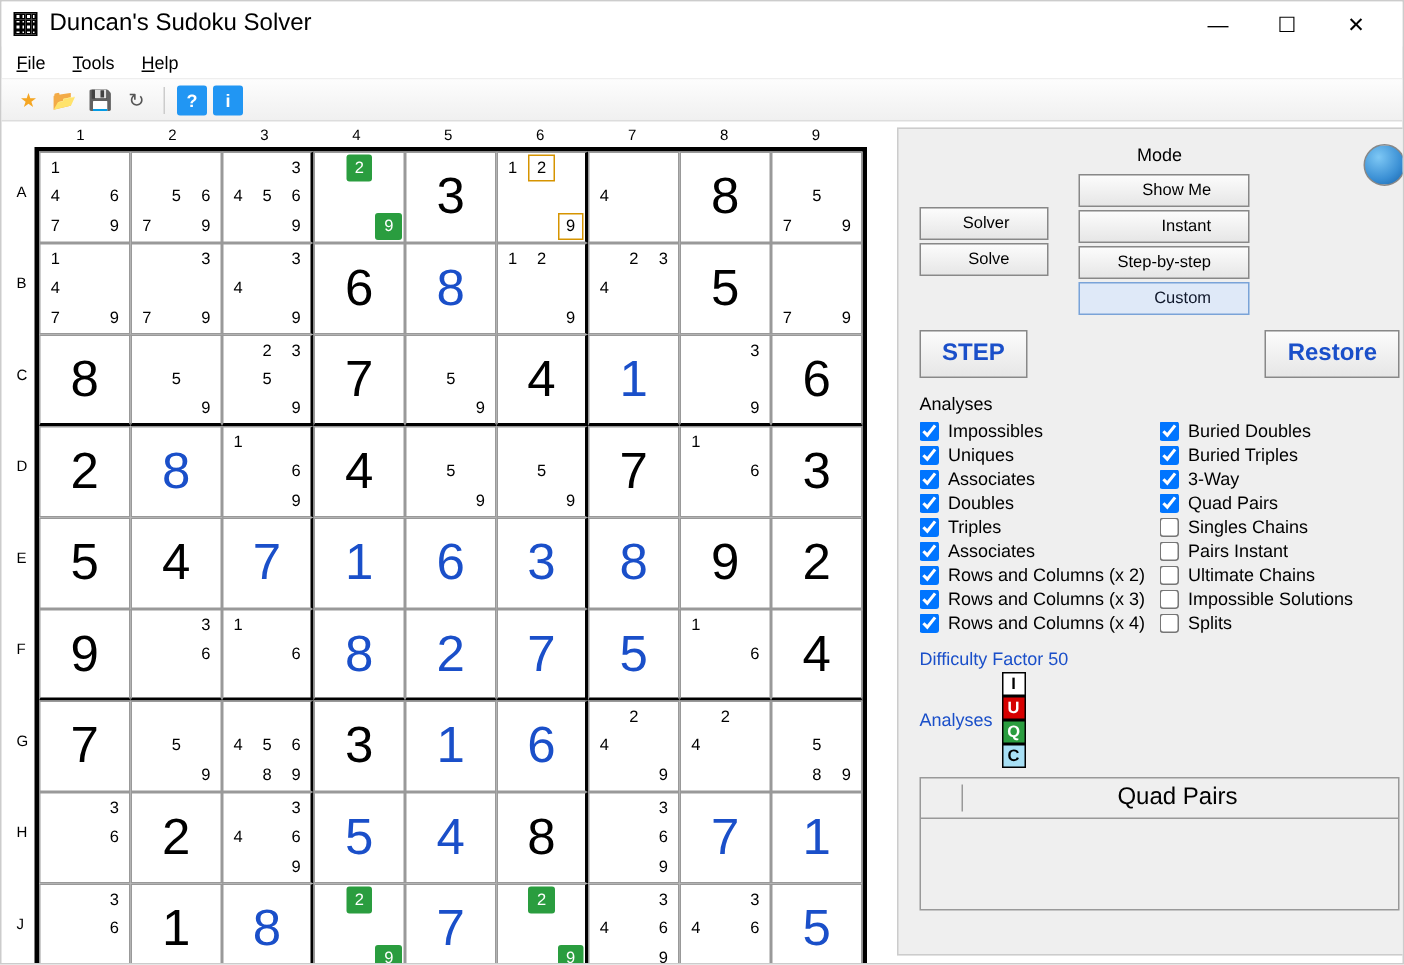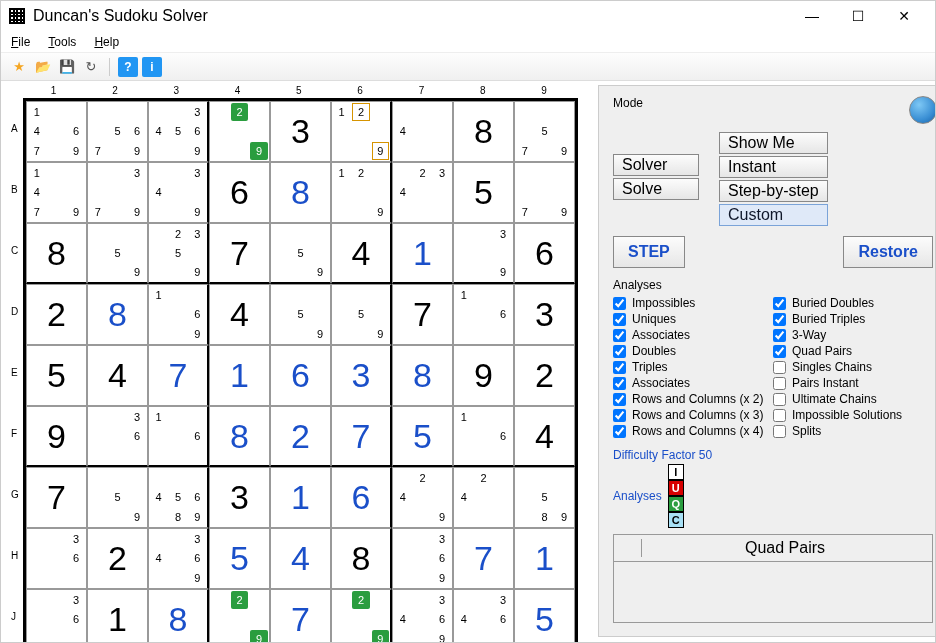--- a/index.html
+++ b/index.html
@@ -32,25 +32,25 @@
 .big { font-size: 34px; font-weight: normal; display: flex; align-items: center; justify-content: center; width: 100%; height: 100%; }
 .big.given { color: #000; }
 .big.solved { color: #1a4fc9; }
 .candidates { display: grid; grid-template-columns: repeat(3,1fr); grid-template-rows: repeat(3,1fr); width: 100%; height: 100%; }
 .cand { font-size: 11px; display: flex; align-items: center; justify-content: center; color: #000; }
 .cand.hl-green { background: #2a9d3f; color: #fff; border-radius: 2px; margin: 1px; }
 .cand.hl-orange { border: 1px solid #d69400; margin: 1px; }
 
 
 .panel { flex: 1; background: #efefef; border: 1px solid #ccc; padding: 10px 14px; font-size: 12px; position: relative; height: 552px; }
-.mode-label { font-size: 12px; margin-bottom: 22px; }
+.mode-label { font-size: 12px; margin-bottom: 6px; text-align: center; }
 .globe { position: absolute; top: 10px; right: 10px; width: 28px; height: 28px; border-radius: 50%; background: radial-gradient(circle at 35% 30%, #7ec8f5 0%, #3a8fd4 60%, #1560a8 100%); border: 1px solid #888; }
 .btn-grid { display: flex; gap: 20px; margin-bottom: 8px; }
 .btn-col { display: flex; flex-direction: column; gap: 2px; }
-.pbtn { border: 1px solid #888; background: linear-gradient(#fcfcfc,#e6e6e6); padding: 2px 8px; font-size: 16px; min-width: 86px; text-align: left; height: 22px; line-height: 16px; }
+.pbtn { border: 1px solid #888; background: linear-gradient(#fcfcfc,#e6e6e6); padding: 2px 25px; font-size: 11px; min-width: 86px; text-align: right; height: 22px; line-height: 16px; }
 .pbtn.custom { color: #0f172a; background: #dfe9f8; border: 1px solid #7aa3d8; }
 .big-action { font-size: 16px; font-weight: bold; color: #1a4fc9; padding: 6px 14px; border: 1px solid #888; background: linear-gradient(#fcfcfc,#e6e6e6); }
 .action-row { display: flex; justify-content: space-between; align-items: center; margin: 10px 0; }
 .analyses-label { font-size: 12px; margin-bottom: 4px; }
 .check-grid { display: grid; grid-template-columns: 160px 160px; column-gap: 0; row-gap: 2px; margin-bottom: 10px; }
 .check-item { display: flex; align-items: center; gap: 6px; font-size: 12px; }
 .check-item input { width: 13px; height: 13px; }
 .diff { color: #1a4fc9; font-size: 12px; margin-top: 6px; }
 .an-badges { display: flex; align-items: center; gap: 2px; margin-top: 2px; }
 .an-badges .lbl { color: #1a4fc9; margin-right: 4px; }

